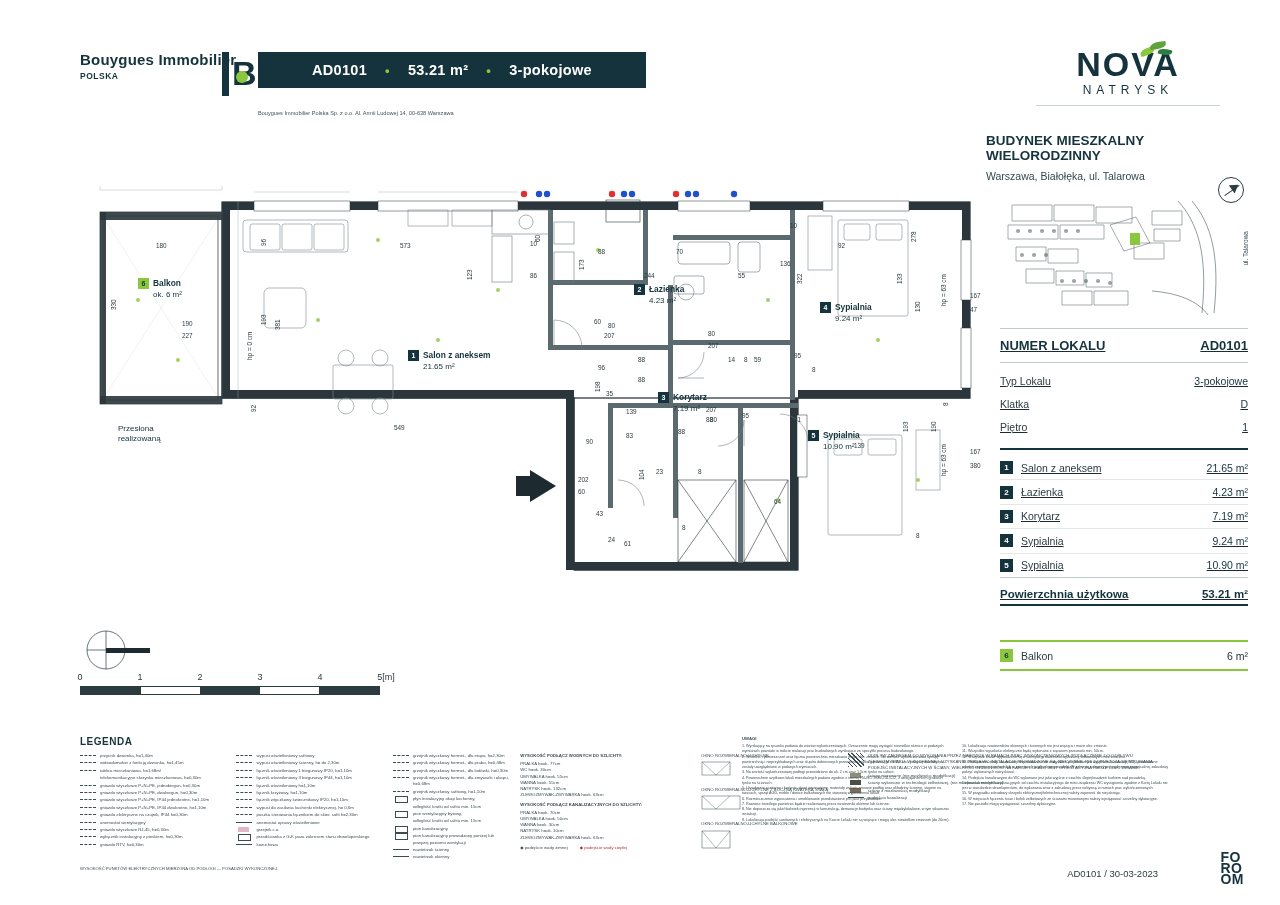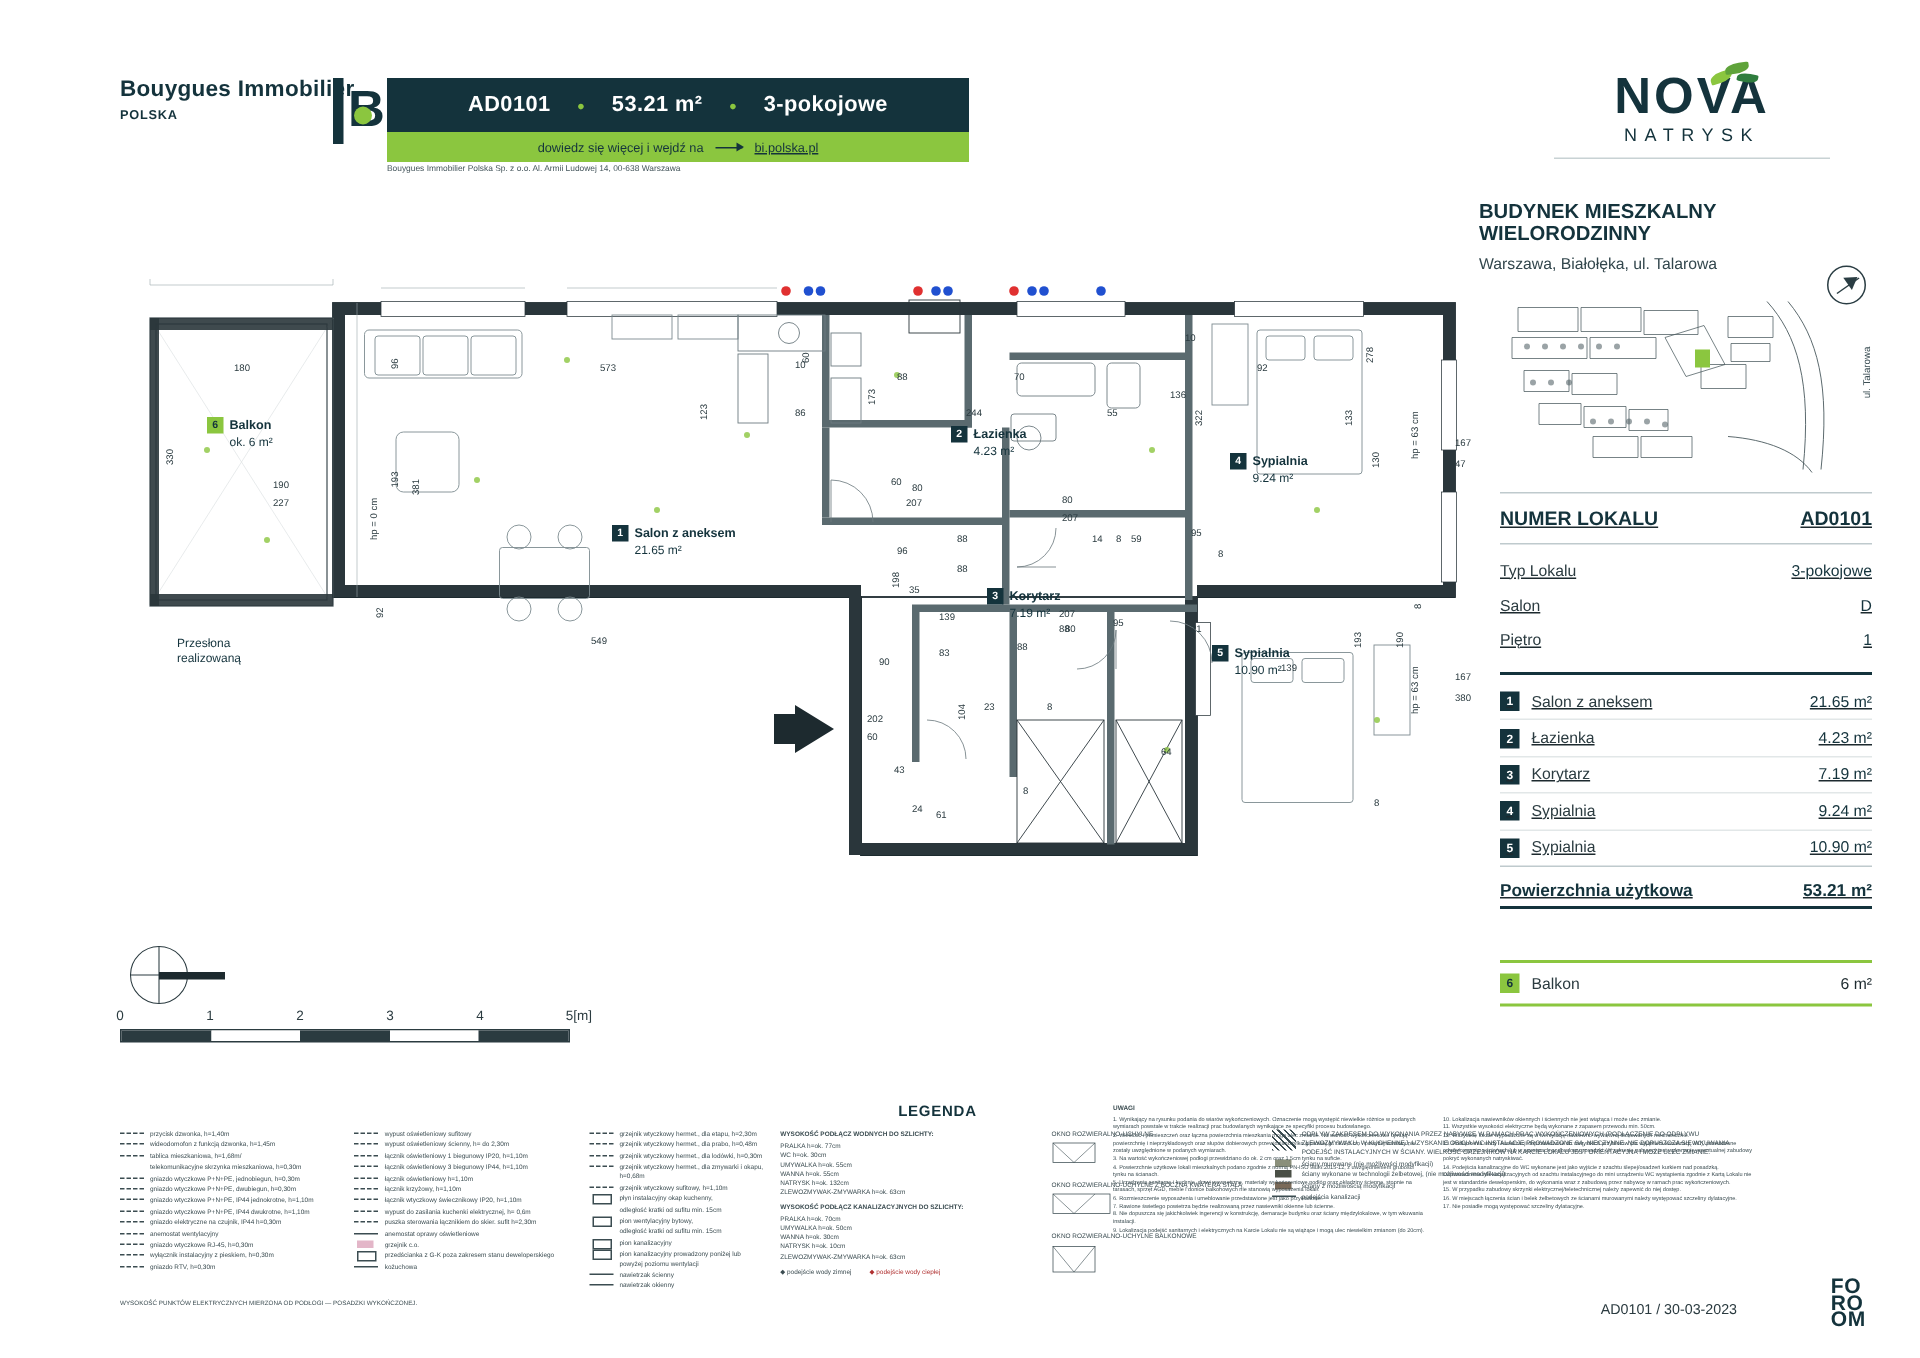--- a/index.html
+++ b/index.html
@@ -81,21 +81,21 @@
   .scale-ticks { position:relative; height:14px; font-size:9px; color:#2b3b40;}
   .scale-ticks span { position:absolute; top:0; transform:translateX(-50%);}
   .scale-blocks { display:flex; height:9px; width:300px; border:1px solid #2b3b40;}
   .scale-blocks i { flex:1; }
   .scale-blocks i:nth-child(odd){ background:#2b3b40;}
   .scale-blocks i:nth-child(even){ background:#fff;}
   .northsym { position:absolute; left:86px; top:628px; width:66px; height:52px;}
 
   
   .legend { position:absolute; left:80px; top:736px; width:1090px; }
-  .legend-title { font-size:10px; font-weight:bold; color:#14333c; letter-spacing:.5px;text-align:center; }
+  .legend-title { font-size:10px; font-weight:bold; color:#14333c; letter-spacing:.5px; }
   .legend-cols { display:flex; gap:10px; margin-top:6px; font-size:4.3px; color:#3b4c51; line-height:1.45;}
   .legend-col { width:150px; }
   .legend-col.c3 { width:120px;}
   .legend-col.c4 { width:175px;}
   .legend-col.c5 { width:140px;}
   .legend-col.c6 { width:330px;}
   .legend-line { display:flex; gap:4px; align-items:flex-start; margin-bottom:1.2px;}
   .legend-mark { width:16px; flex:0 0 16px; height:5px; position:relative; }
   .legend-mark.dash:before{content:"";position:absolute;left:0;top:2px;width:16px;border-top:1px dashed #3b4c51;}
   .legend-mark.solid:before{content:"";position:absolute;left:0;top:2px;width:16px;border-top:1px solid #3b4c51;}
@@ -140,25 +140,20 @@
     </div>
   </div>
 
   <div class="hdr-bar">
     <span>AD0101</span>
     <span class="dotsep">•</span>
     <span>53.21 m²</span>
     <span class="dotsep">•</span>
     <span>3-pokojowe</span>
   </div>
-  <div class="hdr-bar2">
-    <span>dowiedz się więcej i wejdź na</span>
-    <span class="hdr-arrow"></span>
-    <a href="#">bi.polska.pl</a>
-  </div>
   <div class="hdr-legal">Bouygues Immobilier Polska Sp. z o.o. Al. Armii Ludowej 14, 00-638 Warszawa</div>
 
   <div class="nova">
     <div style="position:relative;">
       <div class="leaf">
           <i></i>
           <i></i>
           <i></i>
         </div>
       <div class="word">NOVA</div>
@@ -214,21 +209,21 @@
       <span class="v">AD0101</span>
     </div>
     <div class="hr"></div>
 
     <div style="padding-top:6px;">
       <div class="kv">
         <span class="k">Typ Lokalu</span>
         <span class="v">3-pokojowe</span>
       </div>
       <div class="kv">
-        <span class="k">Salon</span>
+        <span class="k">Klatka</span>
         <span class="v">D</span>
       </div>
       <div class="kv">
         <span class="k">Piętro</span>
         <span class="v">1</span>
       </div>
     </div>
 
     <div class="hr-strong" style="margin-top:10px;"></div>
 

